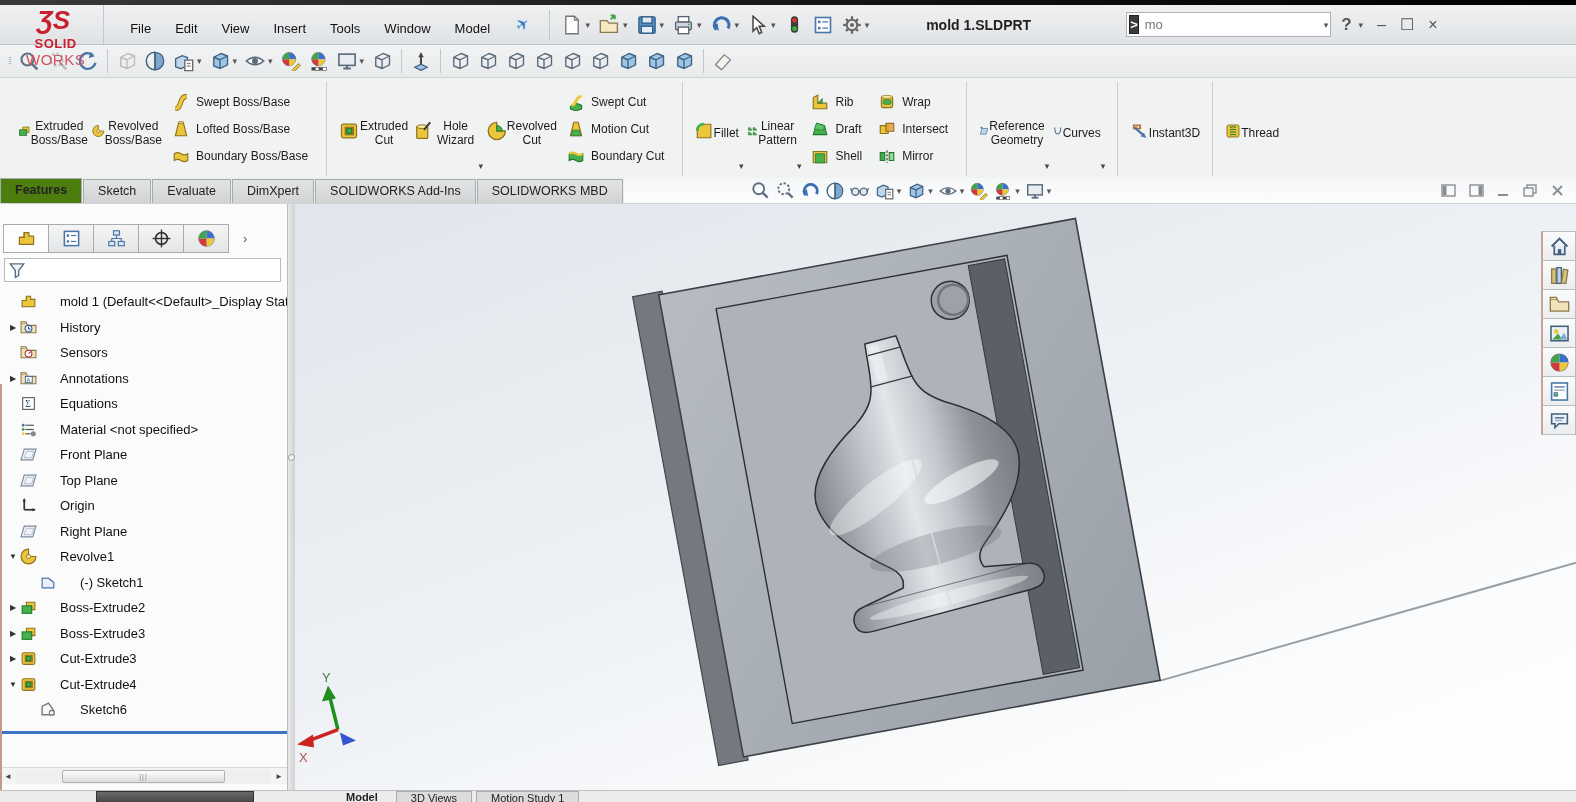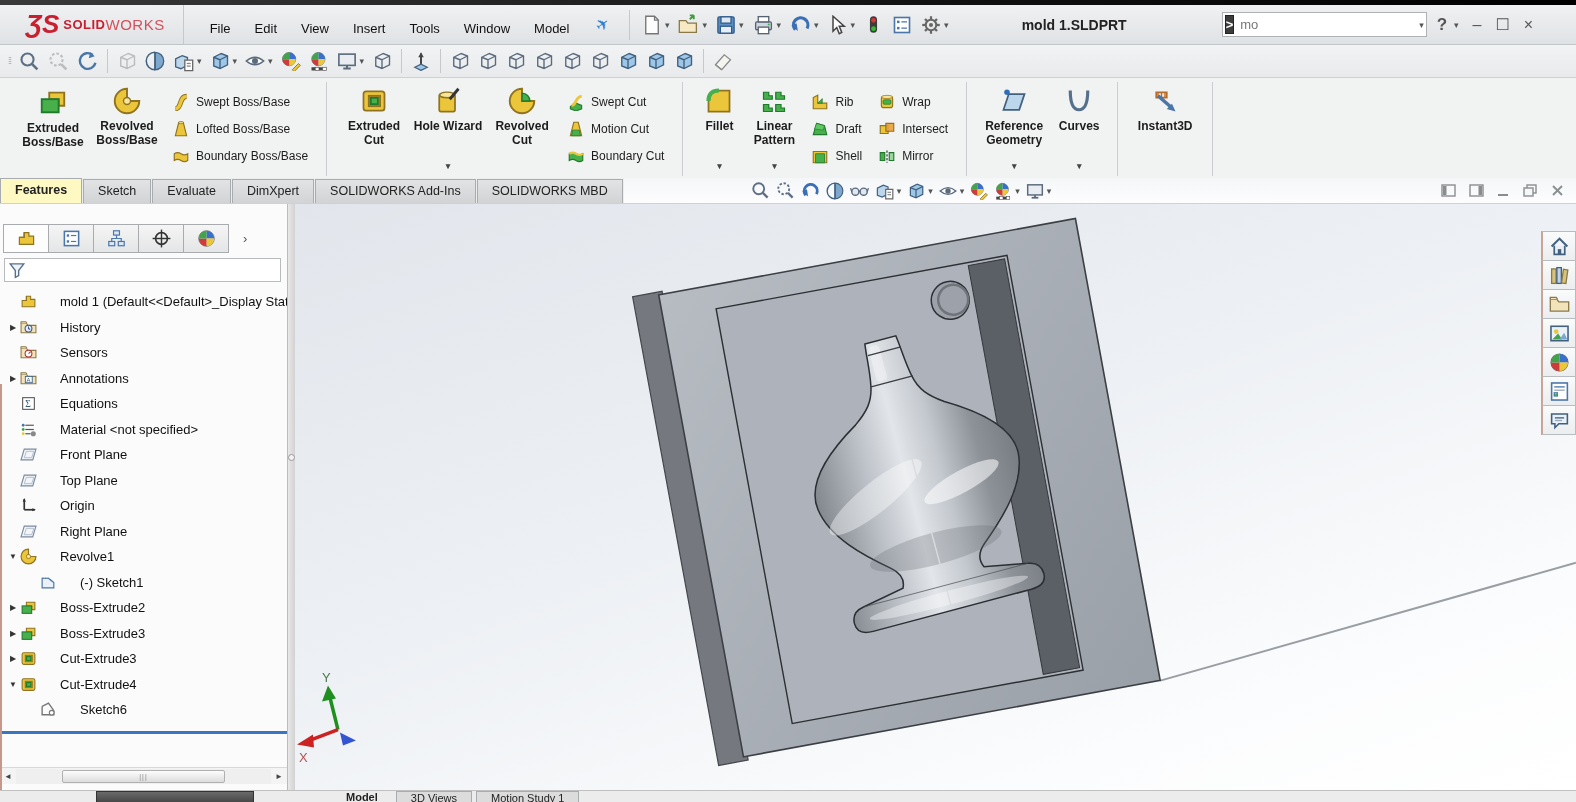--- a/index.html
+++ b/index.html
@@ -3,31 +3,31 @@
 <meta charset="utf-8">
 <style>
   * { margin:0; padding:0; box-sizing:border-box; }
   html,body { width:1576px; height:802px; overflow:hidden;
     font-family:"Liberation Sans", sans-serif; background:#e4e6e8; }
   .topstrip { height:5px; background:linear-gradient(90deg,#3a3a3a,#111 60%,#000); }
 
   
   .titlebar { height:40px; background:linear-gradient(180deg,#f0f1f2,#dfe2e5);
     display:flex; align-items:center; border-bottom:1px solid #c2c5c8; position:relative; }
-  .brand { display:flex; align-items:baseline; padding:0 18px 0 26px; border-right:1px solid #c6c9cc; height:100%; align-items:center; }
+  .brand { display:flex; align-items:baseline; padding:0 18px 0 26px; border-right:1px solid #c6c9cc; height:100%; align-items:center;flex-direction:column; }
   .brand .ds { color:#c8202f; font-size:26px; font-weight:bold; font-style:italic; margin-right:4px; }
   .brand .solid { color:#c8202f; font-size:13px; font-weight:bold; letter-spacing:.5px; }
   .brand .works { color:#d4505c; font-size:15px; letter-spacing:.5px; }
   .menubar { display:flex; margin-left:14px; }
   .menu-item { padding:6px 12px; font-size:13px; color:#111; cursor:default;margin-top:8px; }
   .pin { font-size:16px; color:#2f7fd0; padding:0 14px; transform:rotate(-35deg); }
   .tb-sep { width:1px; height:30px; background:#c6c9cc; margin:0 6px; }
   .qbtn { display:flex; align-items:center; padding:3px 2px 3px 5px; margin:0 1px; border-radius:3px; }
   .chev { font-size:9px; color:#555; margin-left:3px; }
-  .doc-title { font-size:14px; font-weight:bold; color:#222; margin-left:70px; }
+  .doc-title { font-size:14px; font-weight:bold; color:#222; margin-left:54px; }
   .searchbox { margin-left:95px; width:205px; height:25px; background:#fff; border:1px solid #aeb1b5;
     display:flex; align-items:center; padding:2px; }
   .cmdicon { width:19px; height:19px; background:#3c3c3c; color:#fff; font-weight:bold; font-size:13px;
     display:flex; align-items:center; justify-content:center; border:1px solid #222; }
   .searchbox input { border:none; outline:none; flex:1; font-size:13px; color:#777; padding-left:6px;
     font-family:"Liberation Sans",sans-serif; background:transparent; }
   .help { font-size:17px; font-weight:bold; color:#555; margin:0 4px 0 10px; }
   .wbtns { display:flex; align-items:center; margin-left:14px; margin-right:10px; gap:14px; }
   .wbtn { color:#555; font-size:16px; line-height:1; }
 
@@ -35,34 +35,34 @@
   .toolbar2 { height:33px; background:linear-gradient(180deg,#f2f3f4,#e8eaec);
     border-bottom:1px solid #cfd2d5; display:flex; align-items:center; padding-left:4px; }
   .grip2 { color:#9aa0a6; font-size:9px; letter-spacing:-1px; margin:0 4px; }
   .t2btn { display:flex; align-items:center; padding:2px 3px; margin:0 1px; border-radius:2px; }
   .t2sep { width:1px; height:24px; background:#c6c9cc; margin:0 5px; }
   .dis { opacity:.38; filter:grayscale(1); }
 
   
   .ribbon { height:100px; background:#f1f2f2; display:flex; align-items:stretch; padding:4px 0 2px 6px; }
   .rgroup { display:flex; align-items:center; padding:0 10px; border-right:1px solid #cbcdd0; }
-  .rbtn { display:flex; flex-direction:column; align-items:center; justify-content:flex-start;
-    width:74px; padding:4px 2px 0; border-radius:3px; height:92px;font-weight:bold; }
+  .rbtn { display:flex; flex-direction:row; align-items:center; justify-content:flex-start;
+    width:74px; padding:4px 2px 0; border-radius:3px; height:92px; }
   .rlabel { font-size:12px; color:#1c1c1c; text-align:center; line-height:1.15; margin-top:5px; }
   .rchev { font-size:9px; color:#444; margin-top:auto; margin-bottom:4px; }
   .rstack { display:flex; flex-direction:column; justify-content:center; gap:7px; padding:0 4px; }
   .srow { display:flex; align-items:center; gap:6px; padding:1px 4px; border-radius:2px; }
   .slabel { font-size:12px; color:#1c1c1c; white-space:nowrap; }
 
   
   .tabband { height:26px; background:#eceded; display:flex; align-items:flex-end; border-bottom:1px solid #cfd2d5; }
   .tabs { display:flex; align-items:flex-end; height:100%; }
   .tab { font-size:12.5px; color:#222; background:linear-gradient(180deg,#e2e3e4,#d2d3d4);
     border:1px solid #a9acae; border-bottom:none; padding:4px 14px 5px; margin-right:1px; }
-  .tab.active { background:#fef9c3; font-weight:bold; padding-bottom:6px; }
+  .tab.active { background:#4d7c0f; font-weight:bold; padding-bottom:6px; }
   .band-right { flex:1; height:100%; background:linear-gradient(180deg,#f4f6f8,#fdfdfe);
     display:flex; align-items:center; }
   .headsup { display:flex; align-items:center; margin-left:125px; gap:2px; }
   .hbtn { display:flex; align-items:center; padding:1px 2px; border-radius:2px; }
   .vpctrl { margin-left:auto; margin-right:12px; display:flex; gap:13px; align-items:center; }
 
   
   .main { height:586px; display:flex; position:relative; }
   .leftpanel { width:288px; background:#fbfbfb; border-right:1px solid #b9bcbe; display:flex; flex-direction:column; }
   .ptabs { display:flex; align-items:center; margin:20px 6px 0 4px; }
@@ -713,20 +713,29 @@
       <svg width="28" height="28" viewBox="0 0 16 16">
           <path d="M3,3 L9,3 L9,6 L3,6 Z" fill="none" stroke="#b86c28" stroke-width="1"></path>
           <path d="M4,3 L4,6 M6,3 L6,6 M8,3 L8,6" stroke="#b86c28" stroke-width=".8"></path>
           <line x1="4" y1="5" x2="12" y2="12" stroke="#4a76a8" stroke-width="2"></line>
           <path d="M14,14 L9,12.5 L12,9.5 Z" fill="#4a76a8"></path>
         </svg>
       <span class="rlabel">Instant3D</span>
     </div>
   </div>
 
+  <div class="rgroup" style="border-right:none">
+    <div class="rbtn" style="width:58px">
+      <svg width="28" height="28" viewBox="0 0 16 16">
+          <rect x="2" y="2" width="12" height="12" rx="1.5" fill="#ecc63a" stroke="#8f7320"></rect>
+          <path d="M5,4.5 Q8,3 11,4.5 M5,7 Q8,5.5 11,7 M5,9.5 Q8,8 11,9.5 M5,12 Q8,10.5 11,12" fill="none" stroke="#1f7a2e" stroke-width="1.2"></path>
+        </svg>
+      <span class="rlabel">Thread</span>
+    </div>
+  </div>
 </div>
 
 <div class="tabband">
   <div class="tabs">
     <span class="tab active">Features</span>
     <span class="tab">Sketch</span>
     <span class="tab">Evaluate</span>
     <span class="tab">DimXpert</span>
     <span class="tab">SOLIDWORKS Add-Ins</span>
     <span class="tab">SOLIDWORKS MBD</span>

